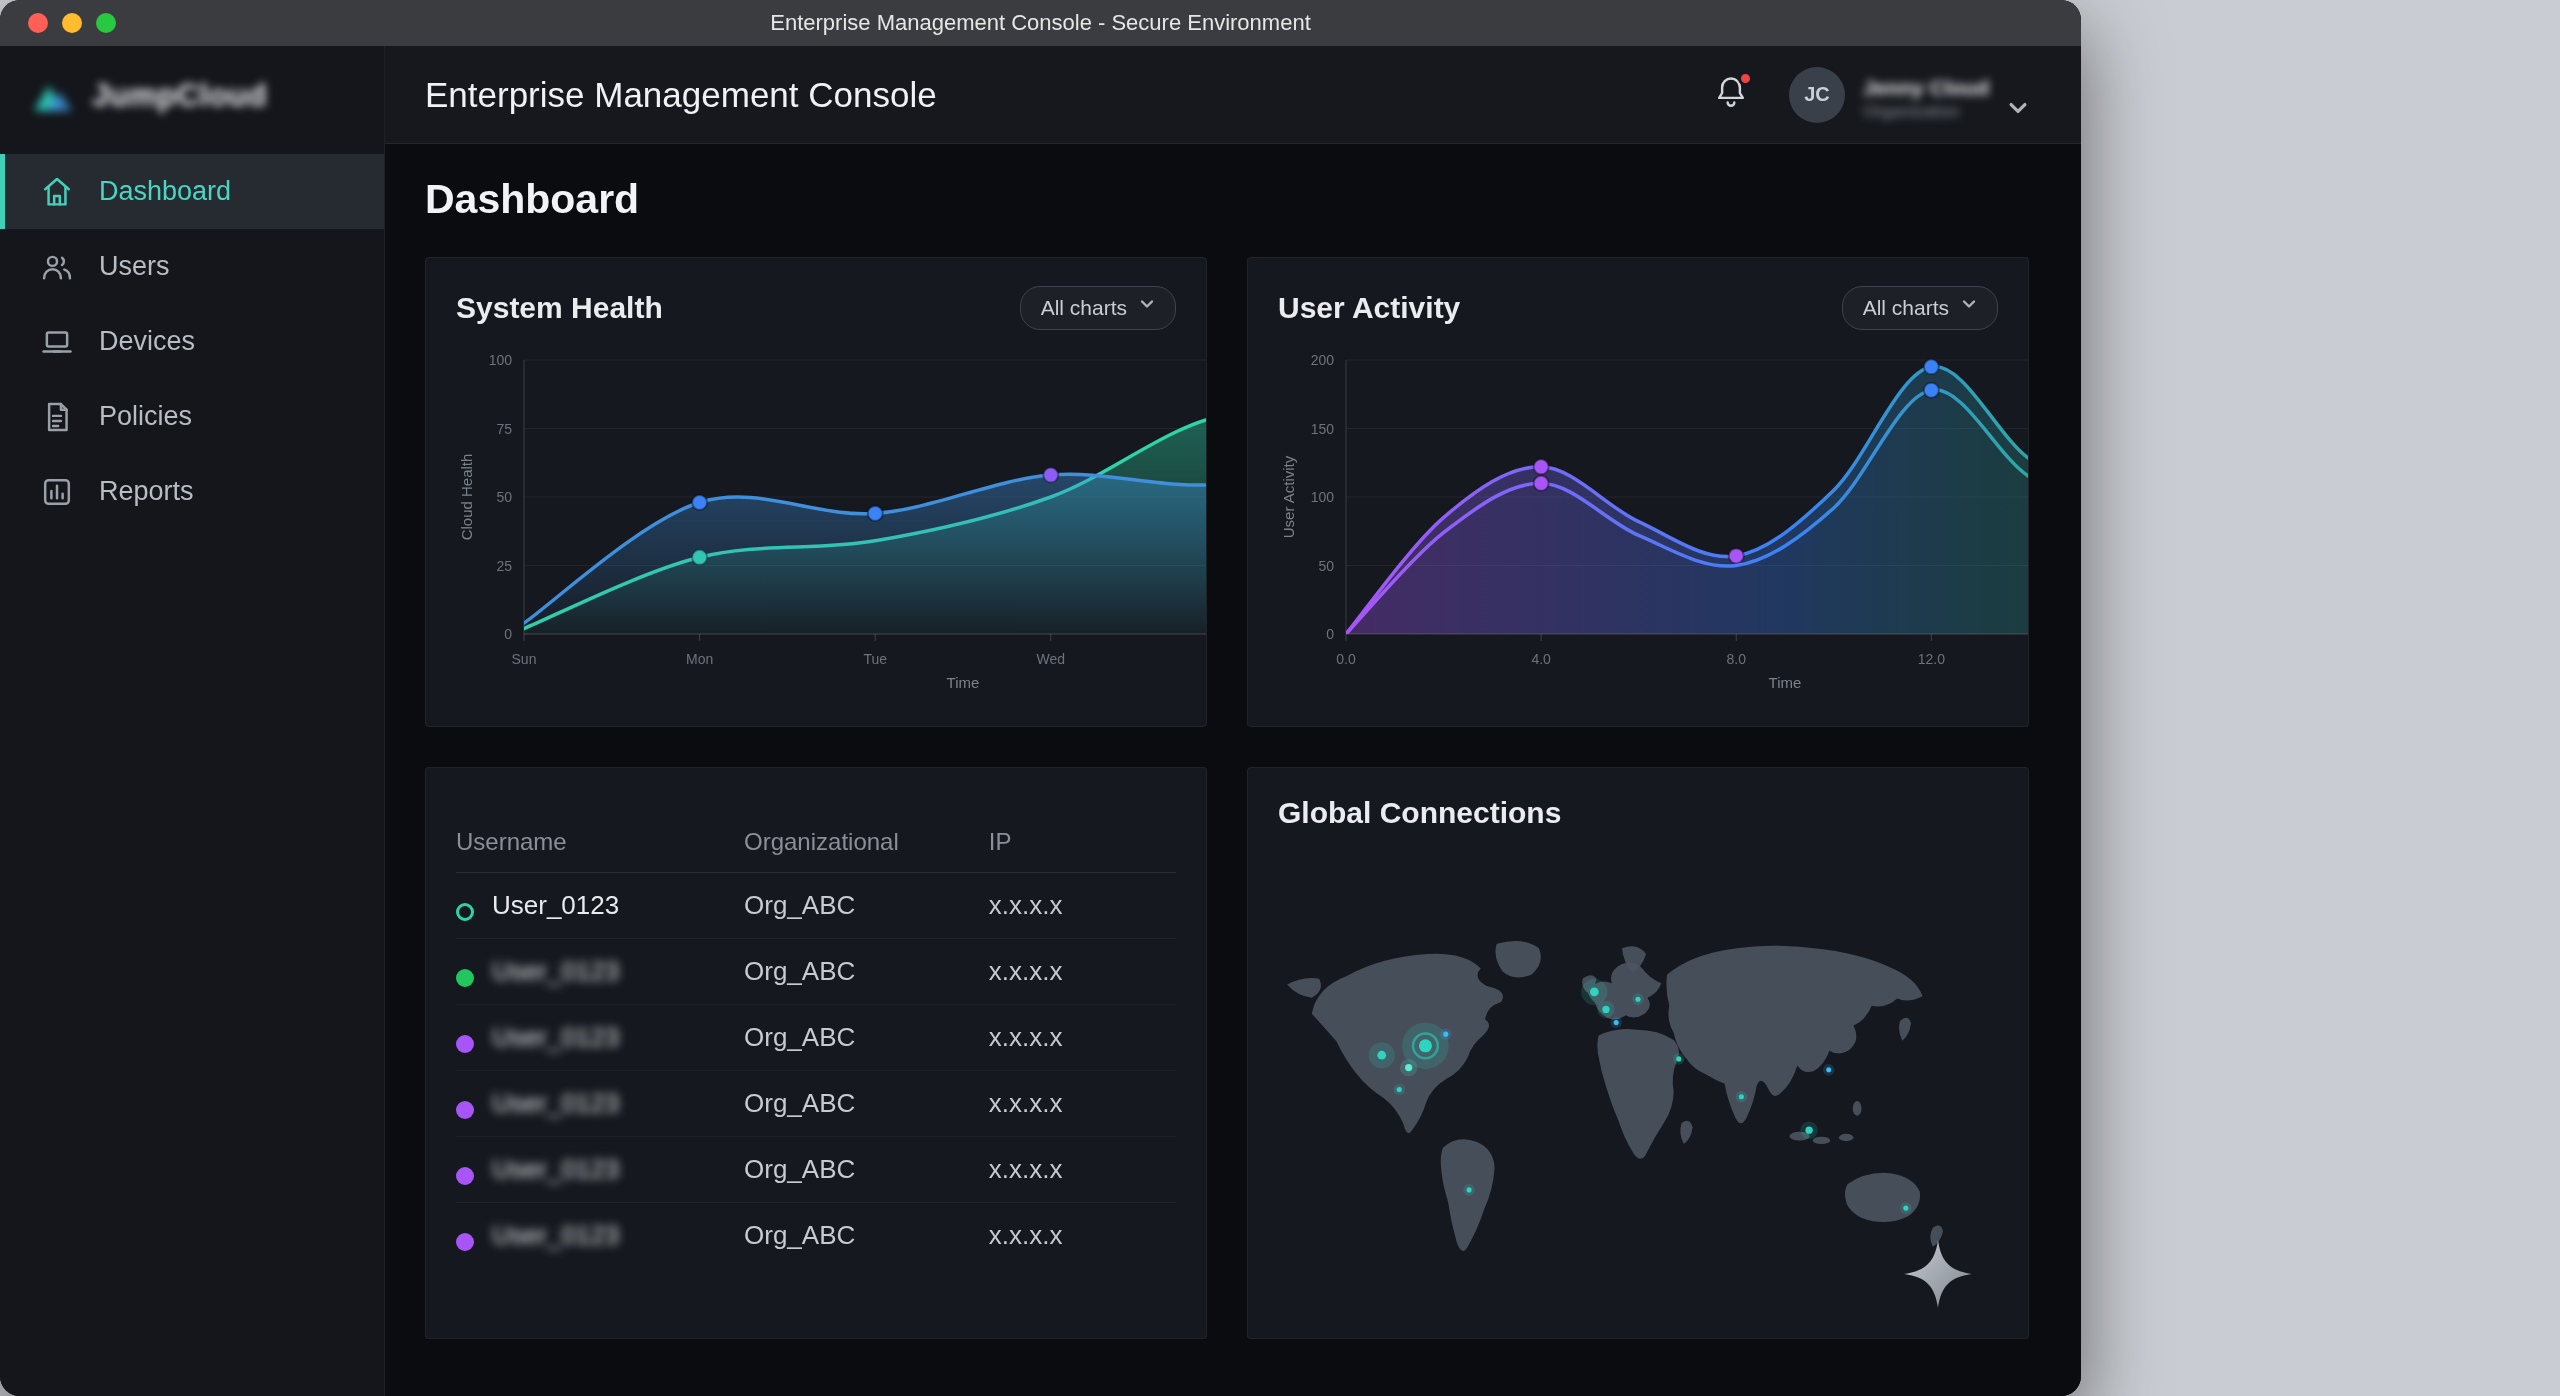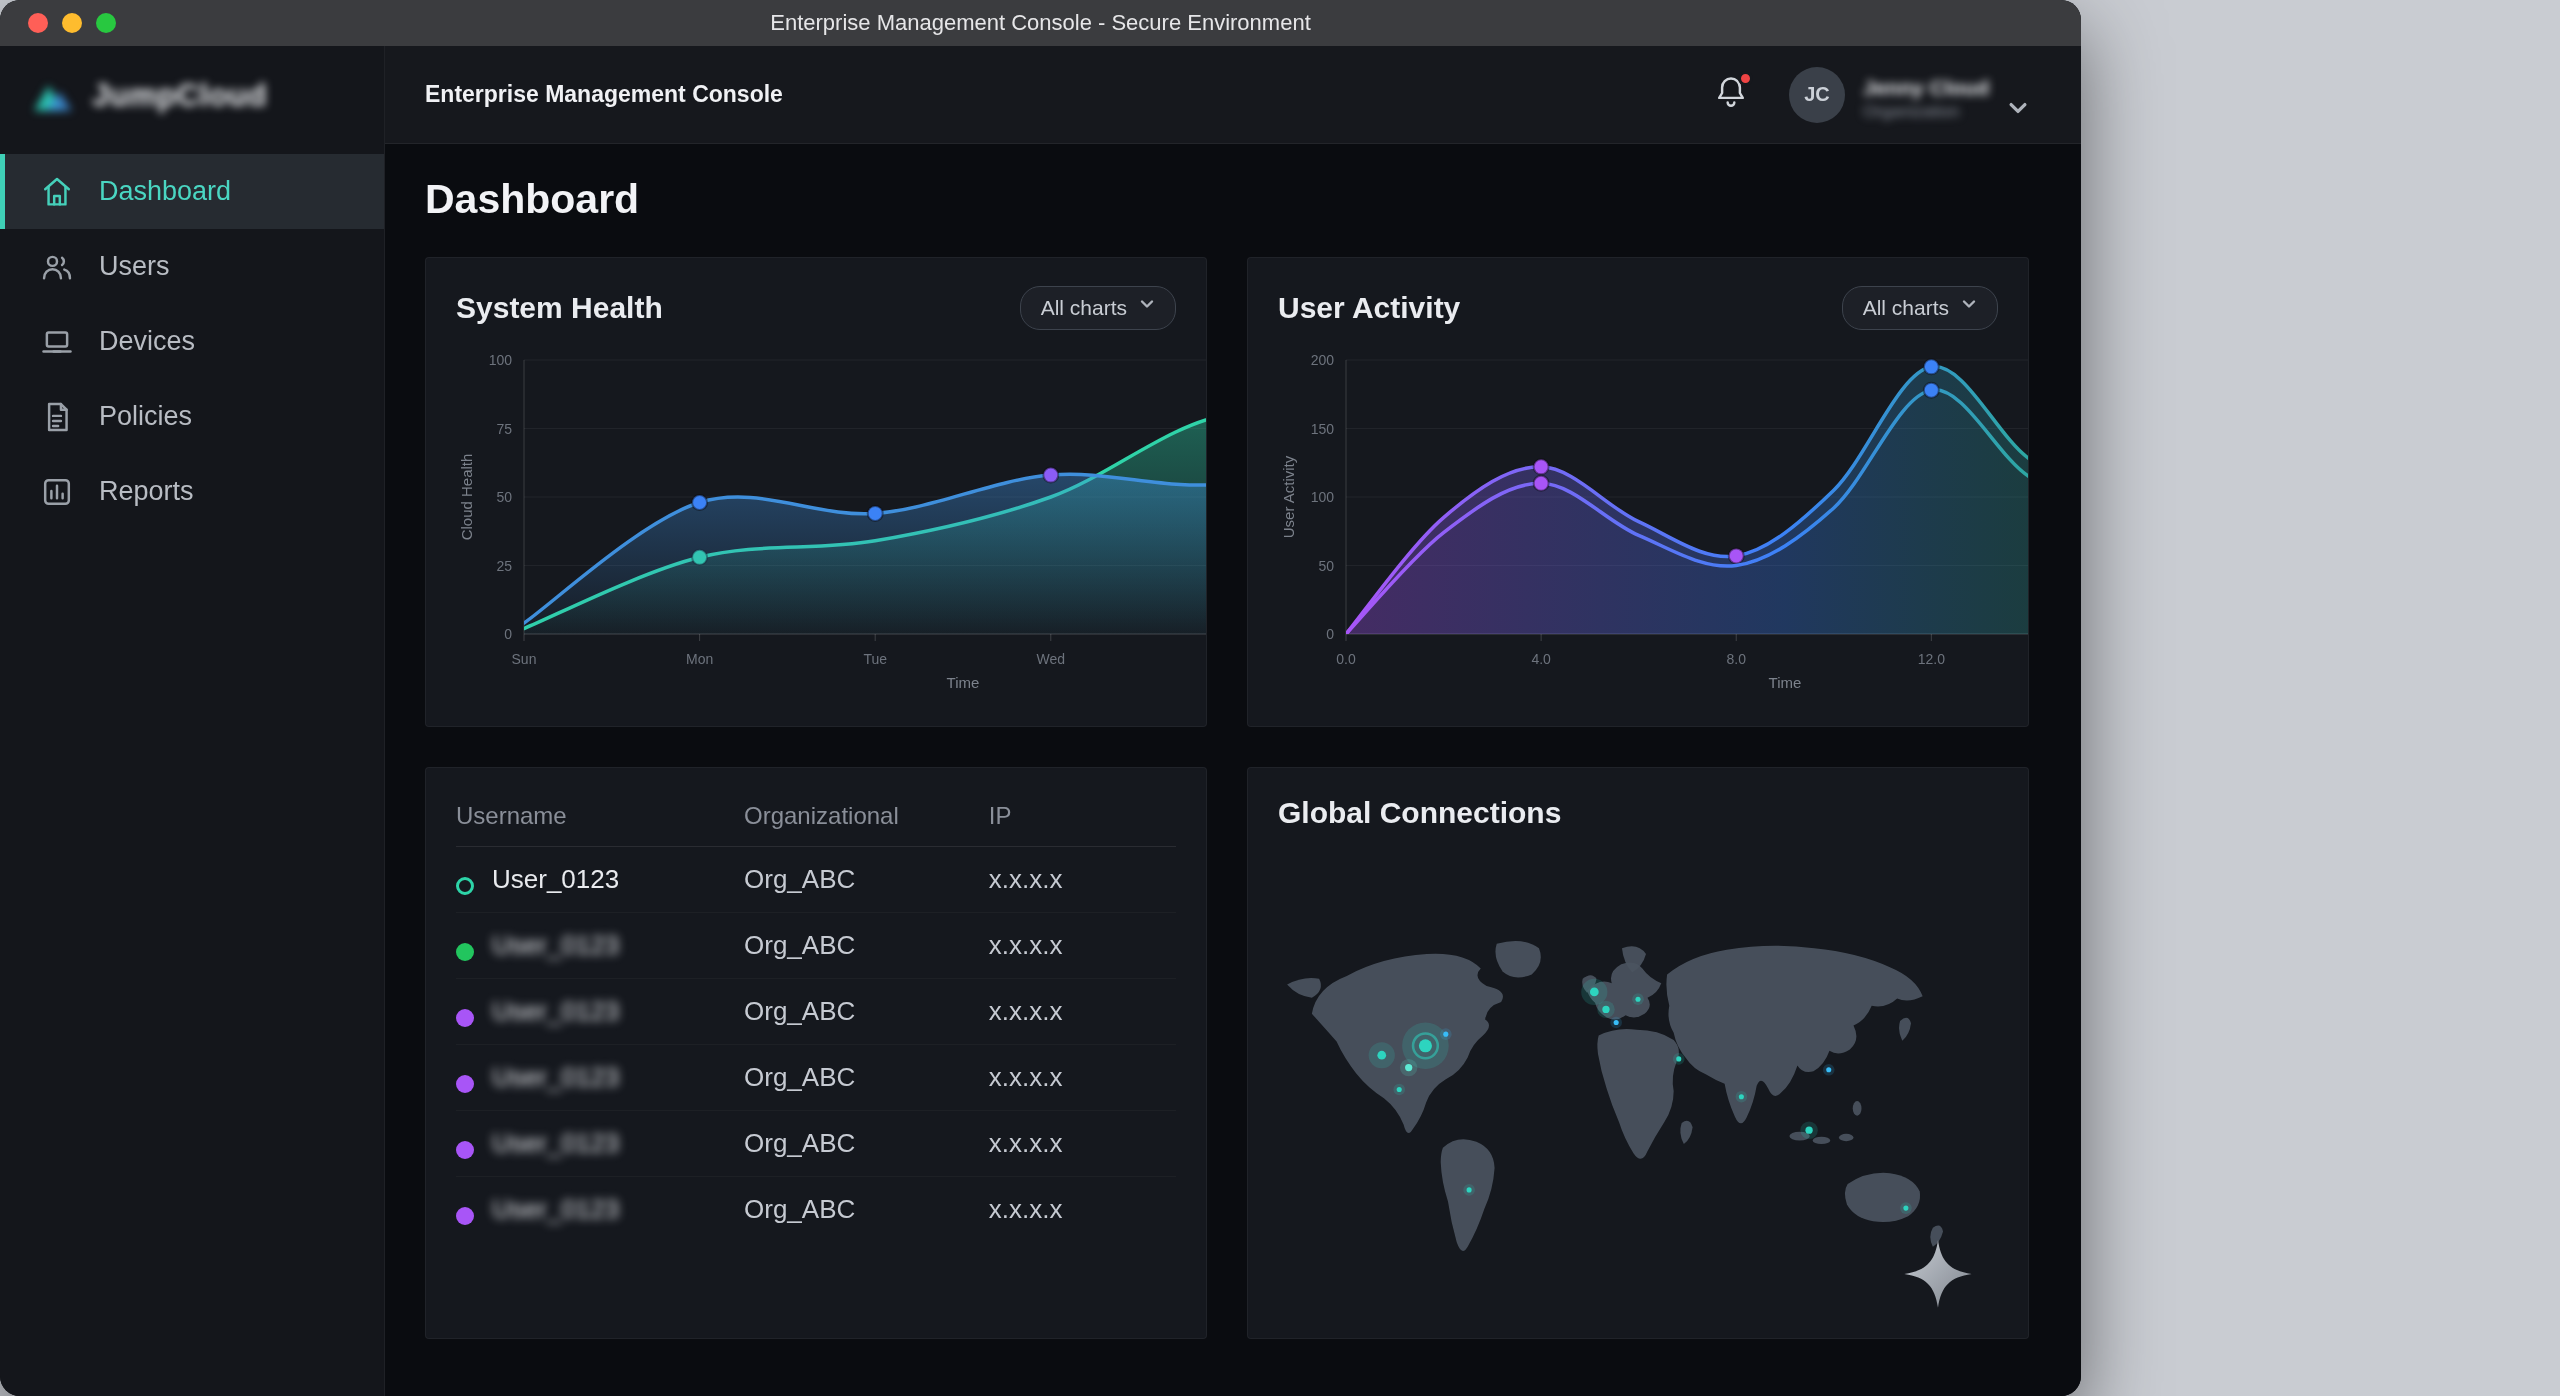--- a/index.html
+++ b/index.html
@@ -22,21 +22,21 @@
   .logo { height:100px; display:flex; align-items:center; gap:16px; padding-left:30px; filter:blur(4px); }
   .logo-text { color:#eef0f3; font-size:31px; font-weight:700; letter-spacing:.5px; }
   .nav { display:flex; flex-direction:column; margin-top:8px; }
   .nav-item { height:75px; display:flex; align-items:center; gap:24px; padding-left:34px; color:#b8bcc3; font-size:27px; cursor:pointer; border-left:5px solid transparent; }
   .nav-item svg { width:36px; height:36px; stroke:#9aa0a8; fill:none; stroke-width:2.2; stroke-linecap:round; stroke-linejoin:round; }
   .nav-item.active { background:#262b31; border-left-color:#3fd0b7; color:#4ad6c2; }
   .nav-item.active svg { stroke:#45d0ba; }
 
   
   .header { height:98px; flex:0 0 auto; background:#16181d; border-bottom:1px solid rgba(255,255,255,.06); display:flex; align-items:center; justify-content:space-between; padding:0 52px 0 40px; }
-  .header h1 { color:#f0f1f4; font-size:23px; font-weight:700; }
+  .header h1 { color:#f0f1f4; font-size:35px; font-weight:400; }
   .header-right { display:flex; align-items:center; gap:38px; }
   .bell { position:relative; cursor:pointer; }
   .bell svg { width:40px; height:40px; stroke:#d2d6dc; fill:none; stroke-width:2.2; stroke-linecap:round; stroke-linejoin:round; }
   .bell-dot { position:absolute; top:-2px; right:-2px; width:15px; height:15px; border-radius:50%; background:#ef4444; border:3px solid #16181d; }
   .user-menu { display:flex; align-items:flex-end; gap:18px; cursor:pointer; }
   .avatar { width:56px; height:56px; border-radius:50%; background:#3a4049; color:#ccd1d8; font-size:20px; font-weight:700; display:flex; align-items:center; justify-content:center; }
   .user-meta { display:flex; flex-direction:column; line-height:1.25; filter:blur(4px); }
   .u-name { color:#eceef1; font-size:21px; font-weight:700; }
   .u-org { color:#8b919b; font-size:17px; }
   .chev svg { width:22px; height:22px; stroke:#aeb3bb; fill:none; stroke-width:2.4; stroke-linecap:round; stroke-linejoin:round; }
@@ -46,21 +46,21 @@
   .page-title { color:#f2f3f6; font-size:41px; font-weight:600; margin:10px 0 34px 0; }
   .grid { display:grid; grid-template-columns:1fr 1fr; grid-template-rows:470px 572px; gap:40px; }
   .card { background:#15181e; border:1px solid rgba(255,255,255,.05); border-radius:4px; padding:28px 30px; position:relative; overflow:hidden; }
   .card-head { display:flex; align-items:center; justify-content:space-between; }
   .card-head h3 { color:#eaecf0; font-size:30px; font-weight:600; }
   .chip { display:flex; gap:12px; background:#1d2027; border:1px solid #3d434d; border-radius:20px; color:#c9cdd4; font-size:21px; padding:9px 20px; cursor:pointer; font-family:"Liberation Sans", sans-serif; }
   .chip svg { width:16px; height:16px; stroke:#aeb3bb; fill:none; stroke-width:2.4; stroke-linecap:round; stroke-linejoin:round; }
   .chart { height:352px; margin-top:14px; }
 
   
-  .table { margin-top:6px; }
+  .table { margin-top:32px; }
   .t-head { display:grid; grid-template-columns:40% 34% 26%; color:#8a8f99; font-size:24px; padding-bottom:16px; border-bottom:1px solid rgba(255,255,255,.09); }
   .t-row { display:grid; grid-template-columns:40% 34% 26%; align-items:center; padding:17px 0; border-bottom:1px solid rgba(255,255,255,.035); cursor:pointer; }
   .t-row:last-child { border-bottom:none; }
   .c-user { display:flex; align-items:flex-end; gap:18px; }
   .uname { color:#e8eaee; font-size:26px; }
   .uname.masked { filter:blur(5px); }
   .t-cell { color:#c6cad2; font-size:26px; }
   .dot { width:18px; height:18px; border-radius:50%; flex:0 0 auto; }
 
   

